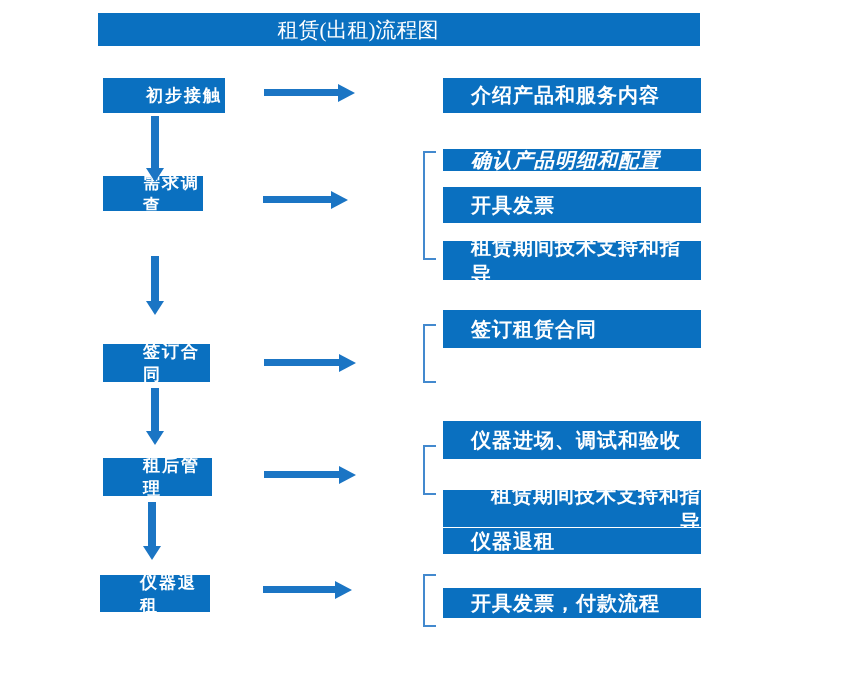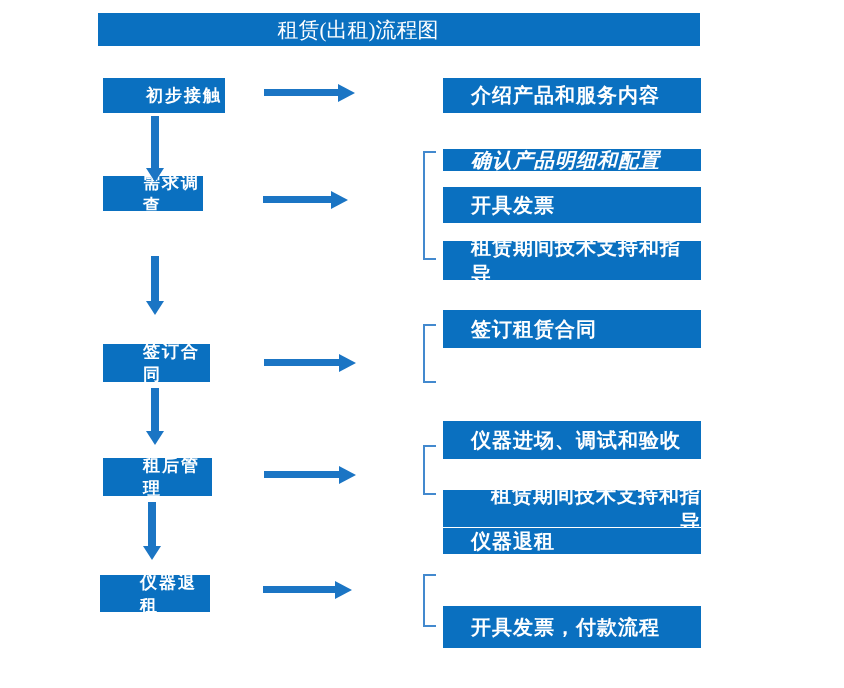--- a/index.html
+++ b/index.html
@@ -109,15 +109,15 @@
   <div class="rbox" style="top:149px;height:22px;font-style:italic;">确认产品明细和配置</div>
   <div class="rbox" style="top:187px;height:36px;">开具发票</div>
   <div class="rbox" style="top:241px;height:39px;">租赁期间技术支持和指导</div>
 
   <div class="rbox" style="top:310px;height:38px;">签订租赁合同</div>
 
   <div class="rbox" style="top:421px;height:38px;">仪器进场、调试和验收</div>
   <div class="rbox" style="top:490px;height:37px;text-align:right;">租赁期间技术支持和指导</div>
 
   <div class="rbox" style="top:528px;height:26px;">仪器退租</div>
-  <div class="rbox" style="top:606px;height:42px;">开具发票，付款流程</div>
+  <div class="rbox" style="top:588px;height:30px;">开具发票，付款流程</div>
 
 </div>
 
 </body></html>

